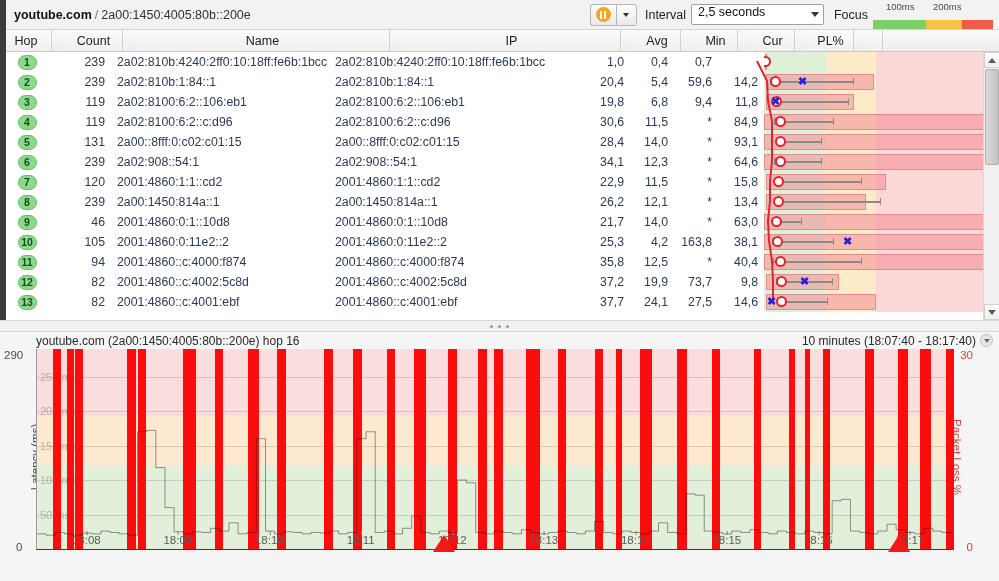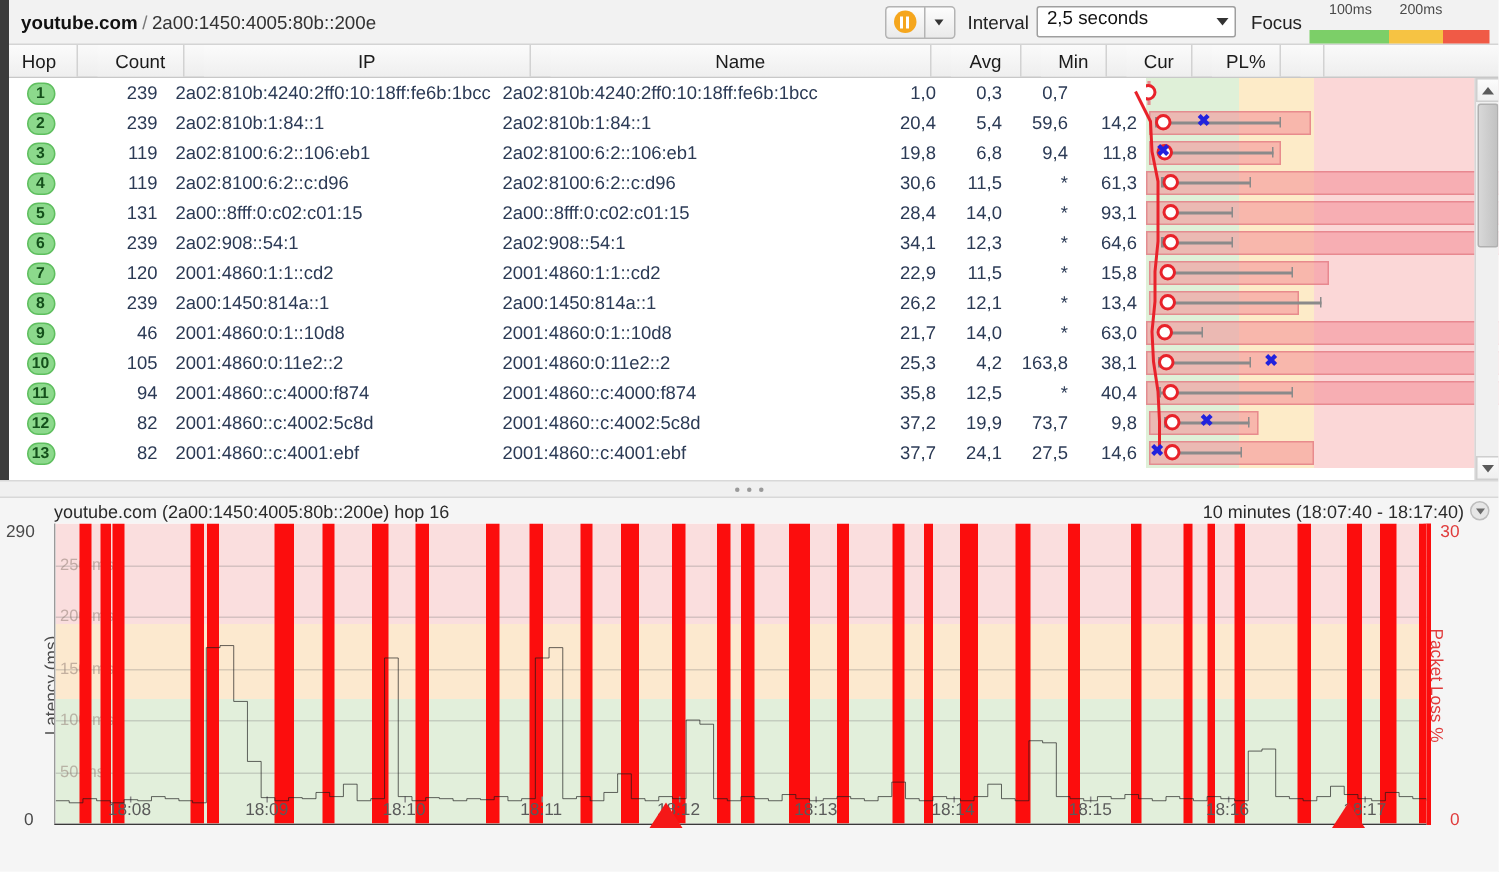--- a/index.html
+++ b/index.html
@@ -443,43 +443,43 @@
           <i id="lg-yellow" style="width: 30%; background: rgb(246, 195, 67);"></i>
           <i id="lg-red" style="width: 26%; background: rgb(240, 90, 70);"></i>
         </div>
       </div>
     </div>
   </div>
 
   <div class="thead">
     <div class="th first" style="width:52px">Hop</div>
     <div class="th" style="width:58px">Count</div>
+    <div class="th" style="width:254px">Name</div>
     <div class="th" style="width:218px">IP</div>
-    <div class="th" style="width:254px">Name</div>
     <div class="th" style="width:47px">Avg</div>
     <div class="th" style="width:44px">Min</div>
     <div class="th" style="width:44px">Cur</div>
     <div class="th" style="width:46px">PL%</div>
     <div style="width:16px;background:linear-gradient(#fbfbfb,#efefef);border-right:1px solid #d2d2d2;"></div>
   </div>
 
   <div class="tbody-wrap">
     <svg width="244" height="268" style="position: absolute; left: 755px; top: 0px; pointer-events: none; z-index: 4;">
         <polyline points="1,9 11,29 12,49 16,69 16,89 16,109 14,129 14,149 12,169 13,189 16,209 17,229 17,249" fill="none" stroke="#e8222a" stroke-width="2"></polyline>
       </svg>
       <div id="rows">
         <div class="row">
           <div class="cell ctr" style="width: 52px;">
             <span class="hop-badge">1</span>
           </div>
           <div class="cell num" style="width: 58px;">239</div>
           <div class="cell " style="width: 218px;">2a02:810b:4240:2ff0:10:18ff:fe6b:1bcc</div>
           <div class="cell " style="width: 254px;">2a02:810b:4240:2ff0:10:18ff:fe6b:1bcc</div>
           <div class="cell num" style="width: 47px;">1,0</div>
-          <div class="cell num" style="width: 44px;">0,3</div>
+          <div class="cell num" style="width: 44px;">0,4</div>
           <div class="cell num" style="width: 44px;">0,7</div>
           <div class="cell num" style="width: 46px;"></div>
           <div class="lat-cell">
             <div class="lat-band" style="left: 1px; width: 1px;"></div>
             <div class="whisker" style="left: 1px; width: 2px;"></div>
             <div class="dot" style="left: -4px;"></div>
           </div>
         </div>
         <div class="row">
           <div class="cell ctr" style="width: 52px;">
@@ -520,21 +520,21 @@
         <div class="row">
           <div class="cell ctr" style="width: 52px;">
             <span class="hop-badge">4</span>
           </div>
           <div class="cell num" style="width: 58px;">119</div>
           <div class="cell " style="width: 218px;">2a02:8100:6:2::c:d96</div>
           <div class="cell " style="width: 254px;">2a02:8100:6:2::c:d96</div>
           <div class="cell num" style="width: 47px;">30,6</div>
           <div class="cell num" style="width: 44px;">11,5</div>
           <div class="cell num" style="width: 44px;">*</div>
-          <div class="cell num" style="width: 46px;">61,3</div>
+          <div class="cell num" style="width: 46px;">84,9</div>
           <div class="lat-cell">
             <div class="lat-band" style="left: 0px; width: 244px;"></div>
             <div class="whisker" style="left: 10px; width: 60px;"></div>
             <div class="dot" style="left: 11px;"></div>
           </div>
         </div>
         <div class="row">
           <div class="cell ctr" style="width: 52px;">
             <span class="hop-badge">5</span>
           </div>

